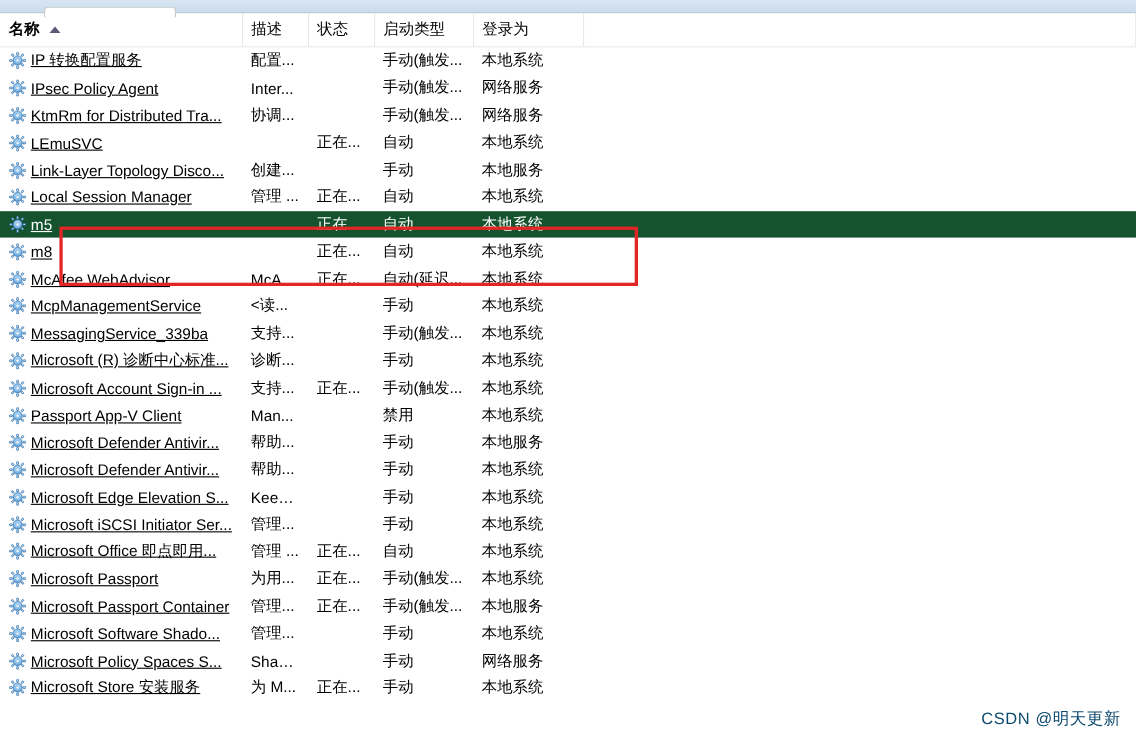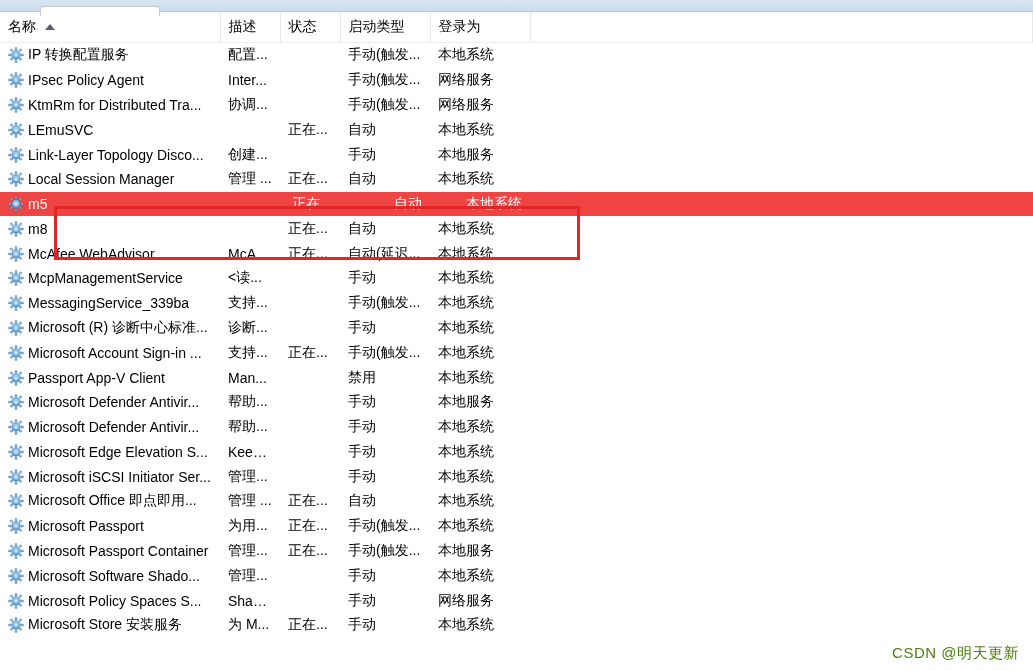--- a/index.html
+++ b/index.html
@@ -33,53 +33,53 @@
   table { border-collapse: collapse; width: 100%; table-layout: fixed; }
   th {
     text-align: left;
     font-weight: normal;
     padding: 6px 8px 6px 8px;
     border-right: 1px solid #e8e8e8;
     border-bottom: 1px solid #eee;
     position: relative;
     white-space: nowrap;
   }
-  .sort-wrap { display:flex; align-items:center; gap:9px; }
+  .sort-wrap { display:flex; align-items:center; gap:9px;font-weight:bold; }
   .sort-arrow {
     width: 0; height: 0;
     border-left: 5px solid transparent;
     border-right: 5px solid transparent;
     border-bottom: 6px solid #5a5a78;
   }
   td {
     padding: 3.4px 8px;
     white-space: nowrap;
     overflow: hidden;
     text-overflow: ellipsis;
     vertical-align: middle;
   }
-  tr[data-selected="true"] td { background: #ef4444; color: #fff; text-align: right; }
-  .cell-name { display: flex; align-items: center; gap: 4px; }
+  tr[data-selected="true"] td { background: #14532d; color: #fff; }
+  .cell-name { display: flex; align-items: center; gap: 4px; text-decoration: underline; }
   .gear-icon {
     width: 16px; height: 16px; flex: 0 0 16px;
     position: relative;
   }
   .gear-icon svg { width: 16px; height: 16px; display: block; }
   .highlight-box {
     position: absolute;
     left: 54px;
     width: 526px;
     border: 3px solid #e22626;
     pointer-events: none;
   }
   .watermark {
     position: absolute;
     bottom: 8px; right: 14px;
     font-size: 15px;
-    color: #4d7c0f;
+    color: #0c4a6e;
     letter-spacing: .5px;
     margin-left: 26px;
   }
   col.c-name { width: 220px; }
   col.c-desc { width: 60px; }
   col.c-stat { width: 60px; }
   col.c-start { width: 90px; }
   col.c-logon { width: 100px; }
 </style>
 </head>

